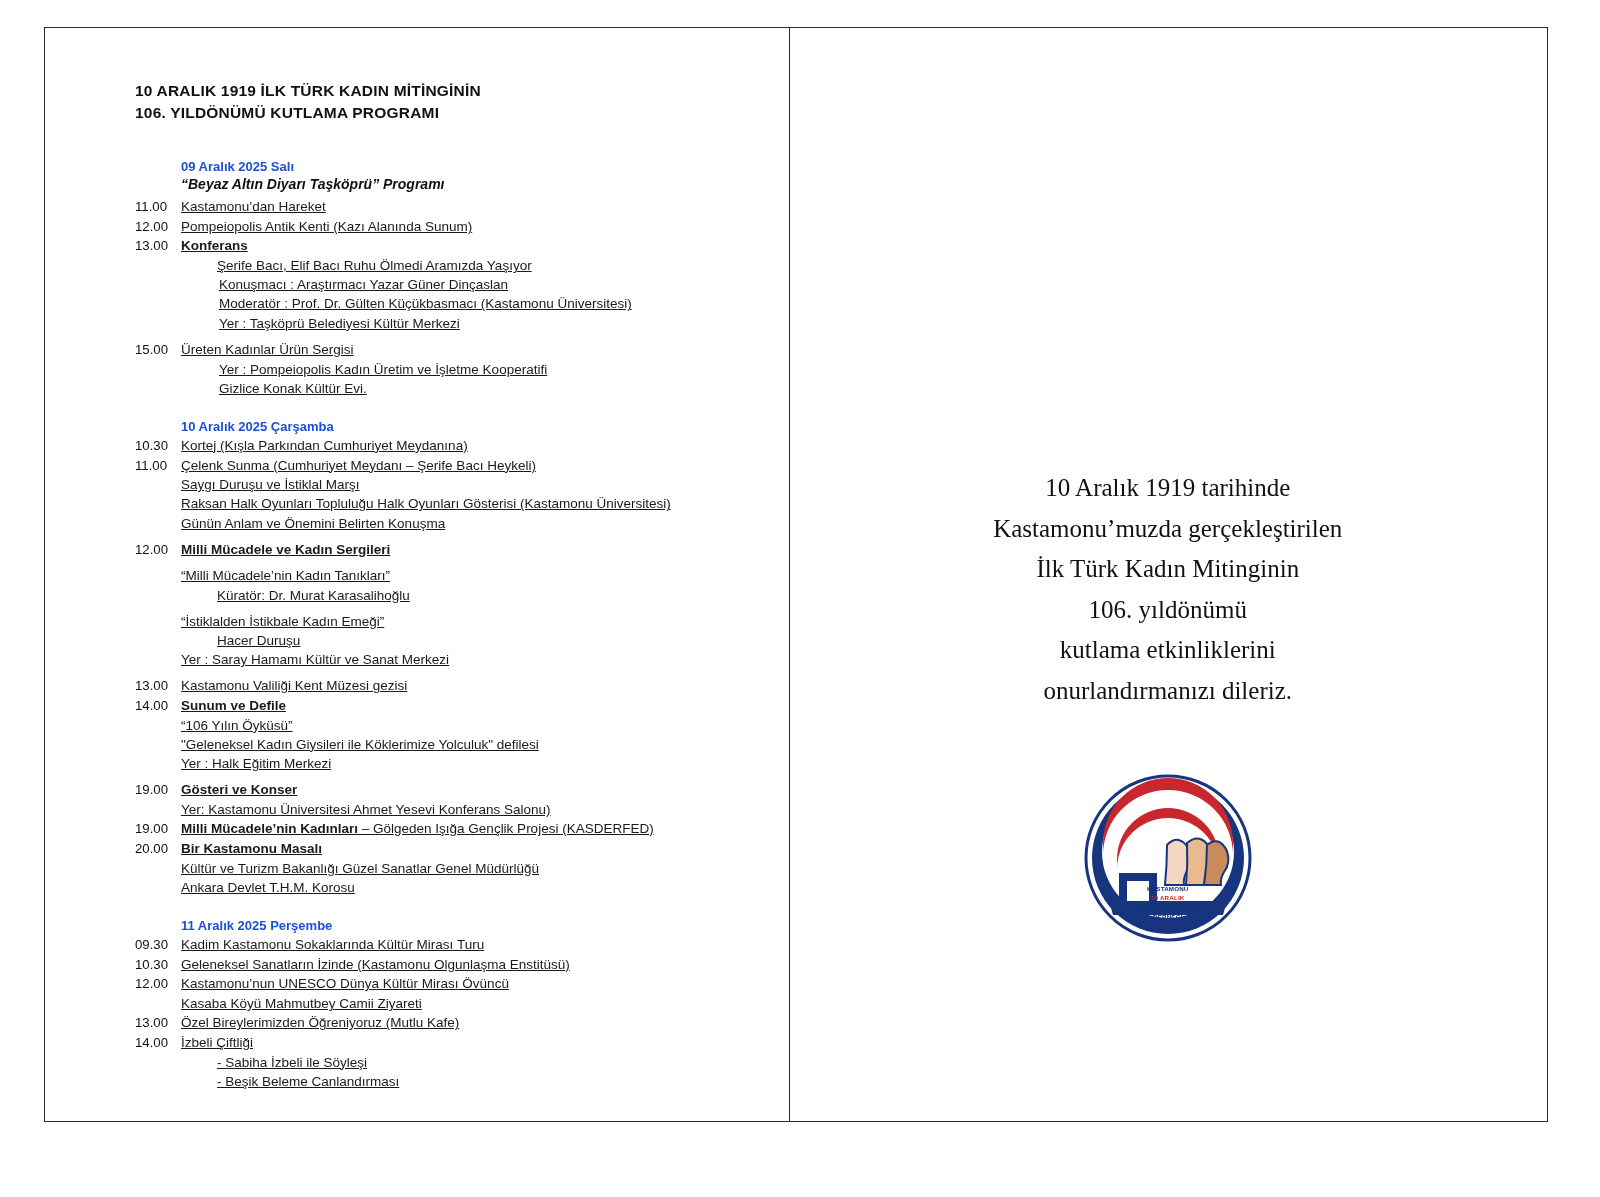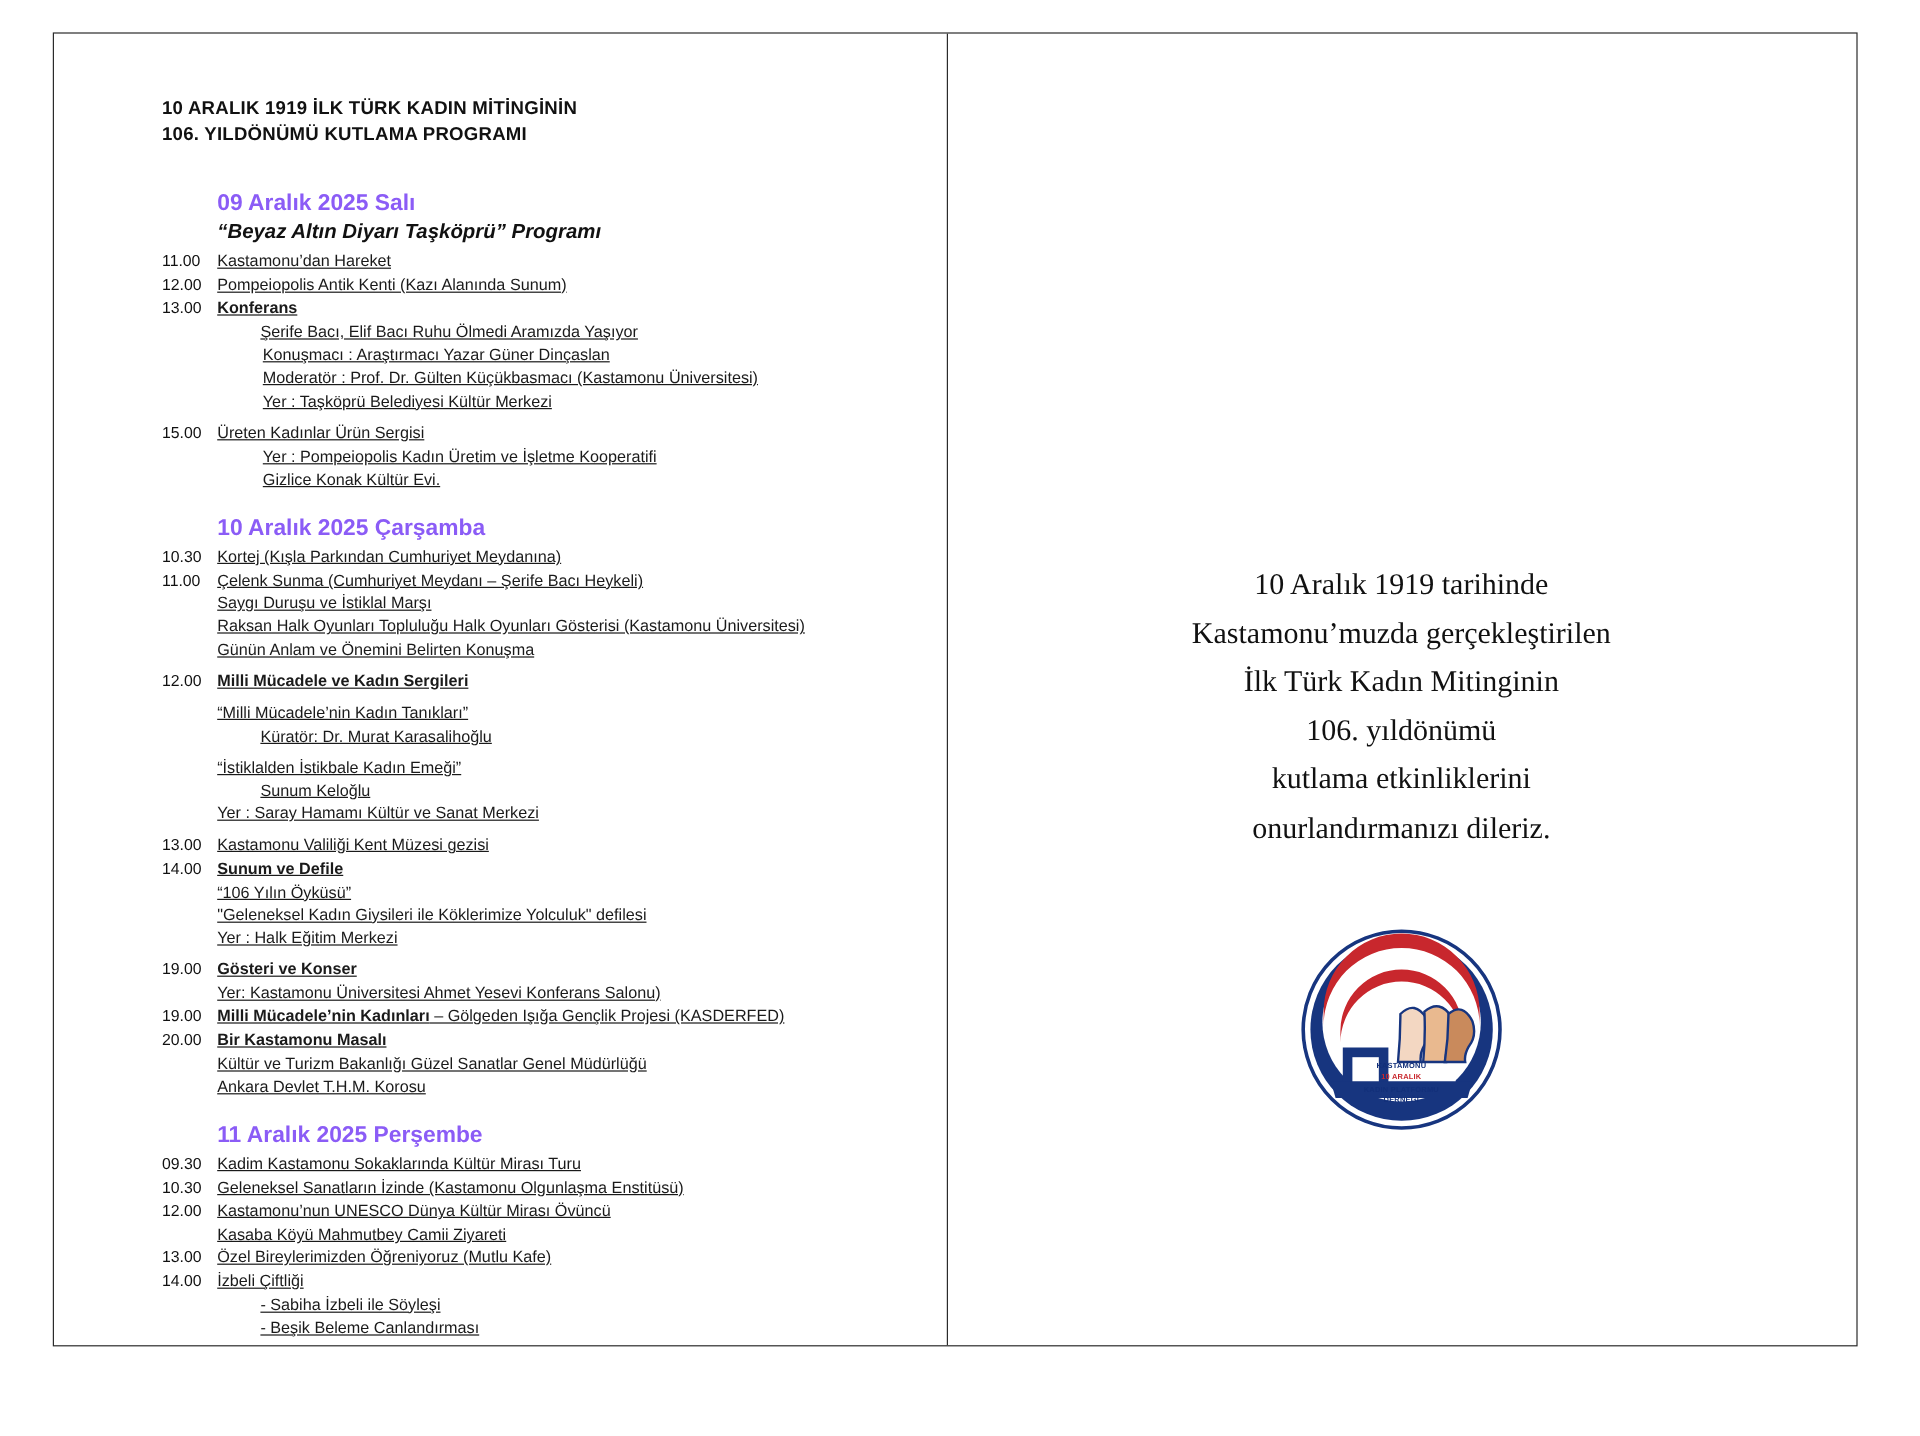--- a/index.html
+++ b/index.html
@@ -58,30 +58,30 @@
     font-weight: bold;
     letter-spacing: 0.2px;
     line-height: 1.45;
     margin: 0 0 34px 0;
     color: #111;
   }
   .prog-title div { white-space: nowrap; }
 
   .daygroup { margin-bottom: 4px; }
   .day-head {
-    color: #8b5cf6;
+    color: #1d4ed8;
     font-weight: bold;
-    font-size: 19px;
+    font-size: 13px;
     margin-left: 46px;
     margin-bottom: 2px;
   }
   .day-sub {
     font-style: italic;
     font-weight: bold;
-    font-size: 17px;
+    font-size: 14px;
     margin-left: 46px;
     margin-bottom: 5px;
     color: #111;
   }
 
   .row {
     display: flex;
     font-size: 13.5px;
     line-height: 1.42;
     align-items: baseline;
@@ -227,21 +227,21 @@
               <div class="time"></div>
               <div class="txt indent1">Küratör: Dr. Murat Karasalihoğlu</div>
             </div>
             <div class="gap-s"></div>
             <div class="row">
               <div class="time"></div>
               <div class="txt">“İstiklalden İstikbale Kadın Emeği”</div>
             </div>
             <div class="row">
               <div class="time"></div>
-              <div class="txt indent1">Sunum Keloğlu</div>
+              <div class="txt indent1">Hacer Duruşu</div>
             </div>
             <div class="row">
               <div class="time"></div>
               <div class="txt">Yer : Saray Hamamı Kültür ve Sanat Merkezi</div>
             </div>
             <div class="gap-s"></div>
             <div class="row">
               <div class="time">13.00</div>
               <div class="txt">Kastamonu Valiliği Kent Müzesi gezisi</div>
             </div>

